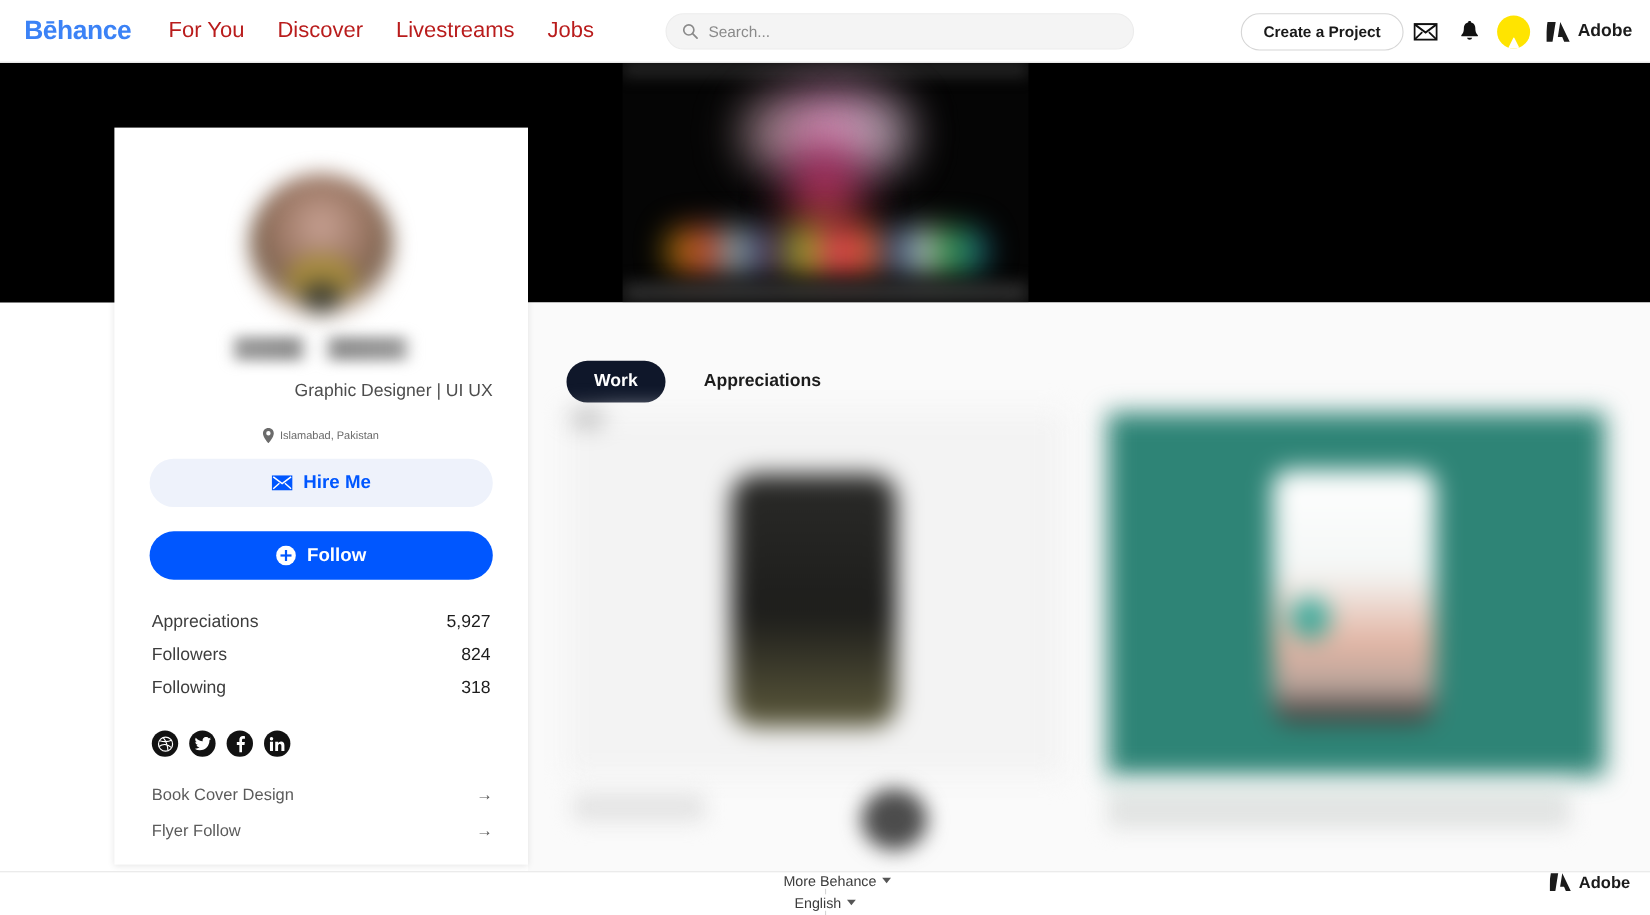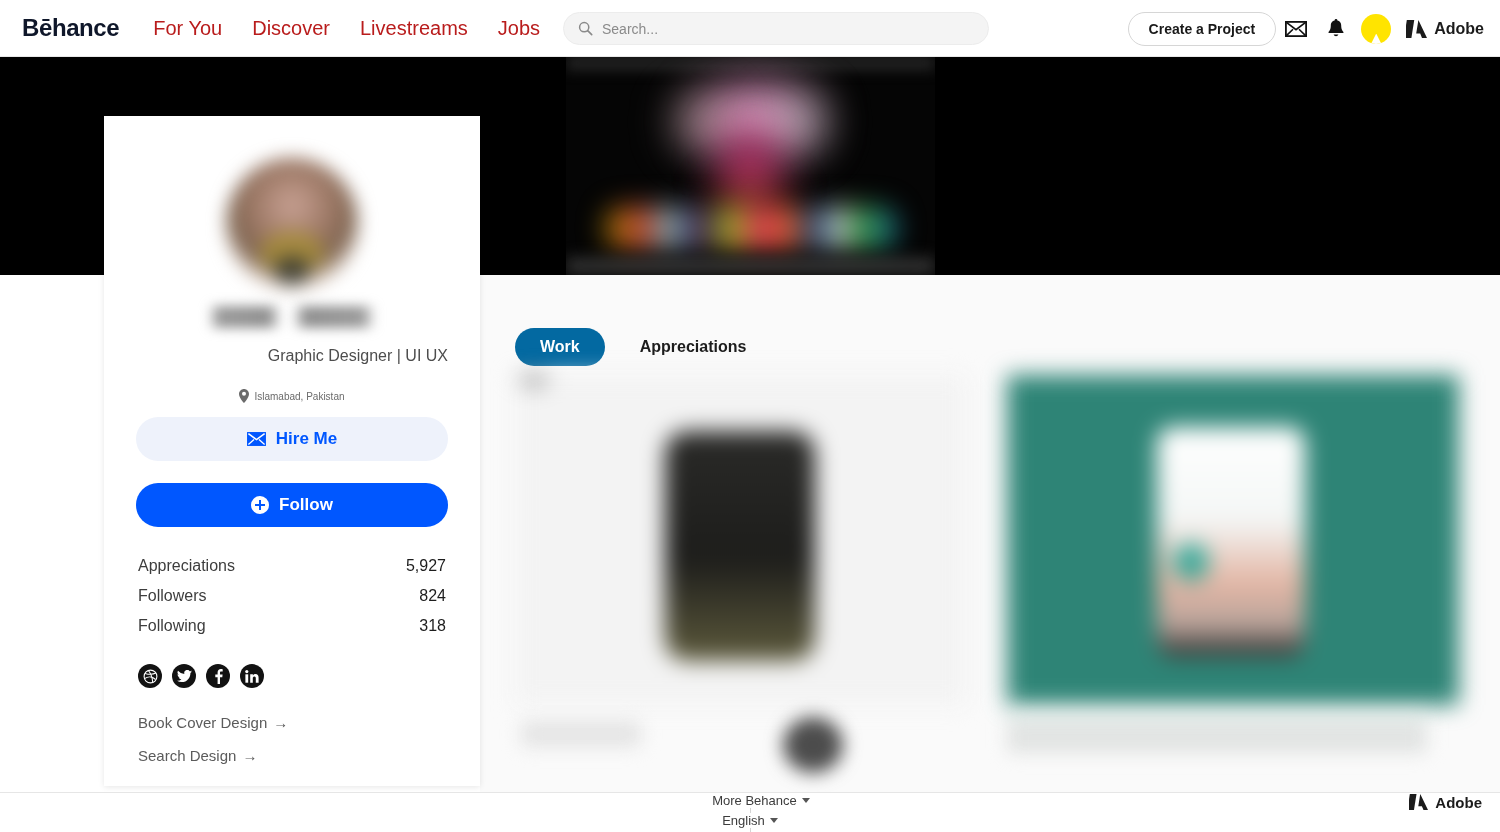--- a/index.html
+++ b/index.html
@@ -10,30 +10,30 @@
   }
   .page { position: relative; width: 1500px; height: 832px; background: #ffffff; }
 
   
   .header {
     position: absolute; top: 0; left: 0; width: 1500px; height: 57px;
     background: #ffffff; display: flex; align-items: center;
     border-bottom: 1px solid #e8e8e8; z-index: 40;
   }
   .logo {
-    margin-left: 22px; font-size: 24px; font-weight: 700; color: #0f172a;
+    margin-left: 22px; font-size: 24px; font-weight: 700; color: #3b82f6;
     letter-spacing: -0.4px; line-height: 1;
   }
   .nav { display: flex; align-items: center; margin-left: 34px; gap: 30px; }
   .nav-item {
     font-size: 20px; color: #b91c1c; font-weight: 400; cursor: pointer;
     white-space: nowrap;
   }
   .search-wrap {
-    position: absolute; left: 563px; top: 12px; width: 426px; height: 33px;
+    position: absolute; left: 605px; top: 12px; width: 426px; height: 33px;
     background: #f4f4f4; border: 1px solid #ececec; border-radius: 17px;
     display: flex; align-items: center; padding: 0 14px;
   }
   .search-icon { width: 15px; height: 15px; flex: 0 0 auto; margin-right: 9px; }
   .search-input {
     border: 0; outline: 0; background: transparent; font-size: 14px;
     color: #777; font-family: "Liberation Sans", sans-serif; width: 100%;
   }
   .search-input::placeholder { color: #8a8a8a; }
   .header-right {
@@ -141,34 +141,34 @@
   .stat-label { color: #3d3d3d; }
   .stat-value { color: #1d1d1d; }
   .socials { display: flex; gap: 10px; margin-top: 23px; padding-left: 2px; }
   .social {
     width: 24px; height: 24px; border-radius: 50%; background: #121212;
     display: flex; align-items: center; justify-content: center; cursor: pointer;
   }
   .links { margin-top: 26px; padding-left: 2px; }
   .link-row {
     font-size: 15px; color: #5b5b5b; margin-bottom: 16px; cursor: pointer;
-    display: flex; align-items: center; gap: 6px;
+    display: flex; align-items: center; gap: 6px; justify-content: space-between;
   }
 
   
   .main {
     position: absolute; left: 480px; top: 275px; width: 1020px; height: 524px;
     background: #fafafa;
   }
   .tabs { display: flex; align-items: center; gap: 10px; padding: 53px 0 0 35px; }
   .tab {
     height: 38px; padding: 0 25px; border-radius: 19px; display: flex;
     align-items: center; font-size: 16px; font-weight: 700; cursor: pointer;
   }
-  .tab-active { background: #0369a1; color: #ffffff; }
+  .tab-active { background: #0f172a; color: #ffffff; }
   .tab-idle { background: transparent; color: #1c1c1c; }
 
   .grid {
     position: absolute; left: 35px; top: 100px; width: 945px;
     display: flex; gap: 40px;
   }
   .thumb { width: 452px; }
   .thumb-img { width: 452px; height: 330px; overflow: hidden; position: relative; filter: blur(11px); }
   .thumb-a { background: #f3f3f3; }
   .thumb-a::before {
@@ -382,21 +382,21 @@
         </svg>
       </div>
     </div>
 
     <div class="links">
       <div class="link-row">
         <span>Book Cover Design</span>
         <span>→</span>
       </div>
       <div class="link-row">
-        <span>Search Design</span>
+        <span>Flyer Follow</span>
         <span>→</span>
       </div>
     </div>
   </div>
 
   <div class="footer">
     <div style="margin-left:22px" class="f-item">
       <span>More Behance</span>
       <span class="caret"></span>
     </div>

